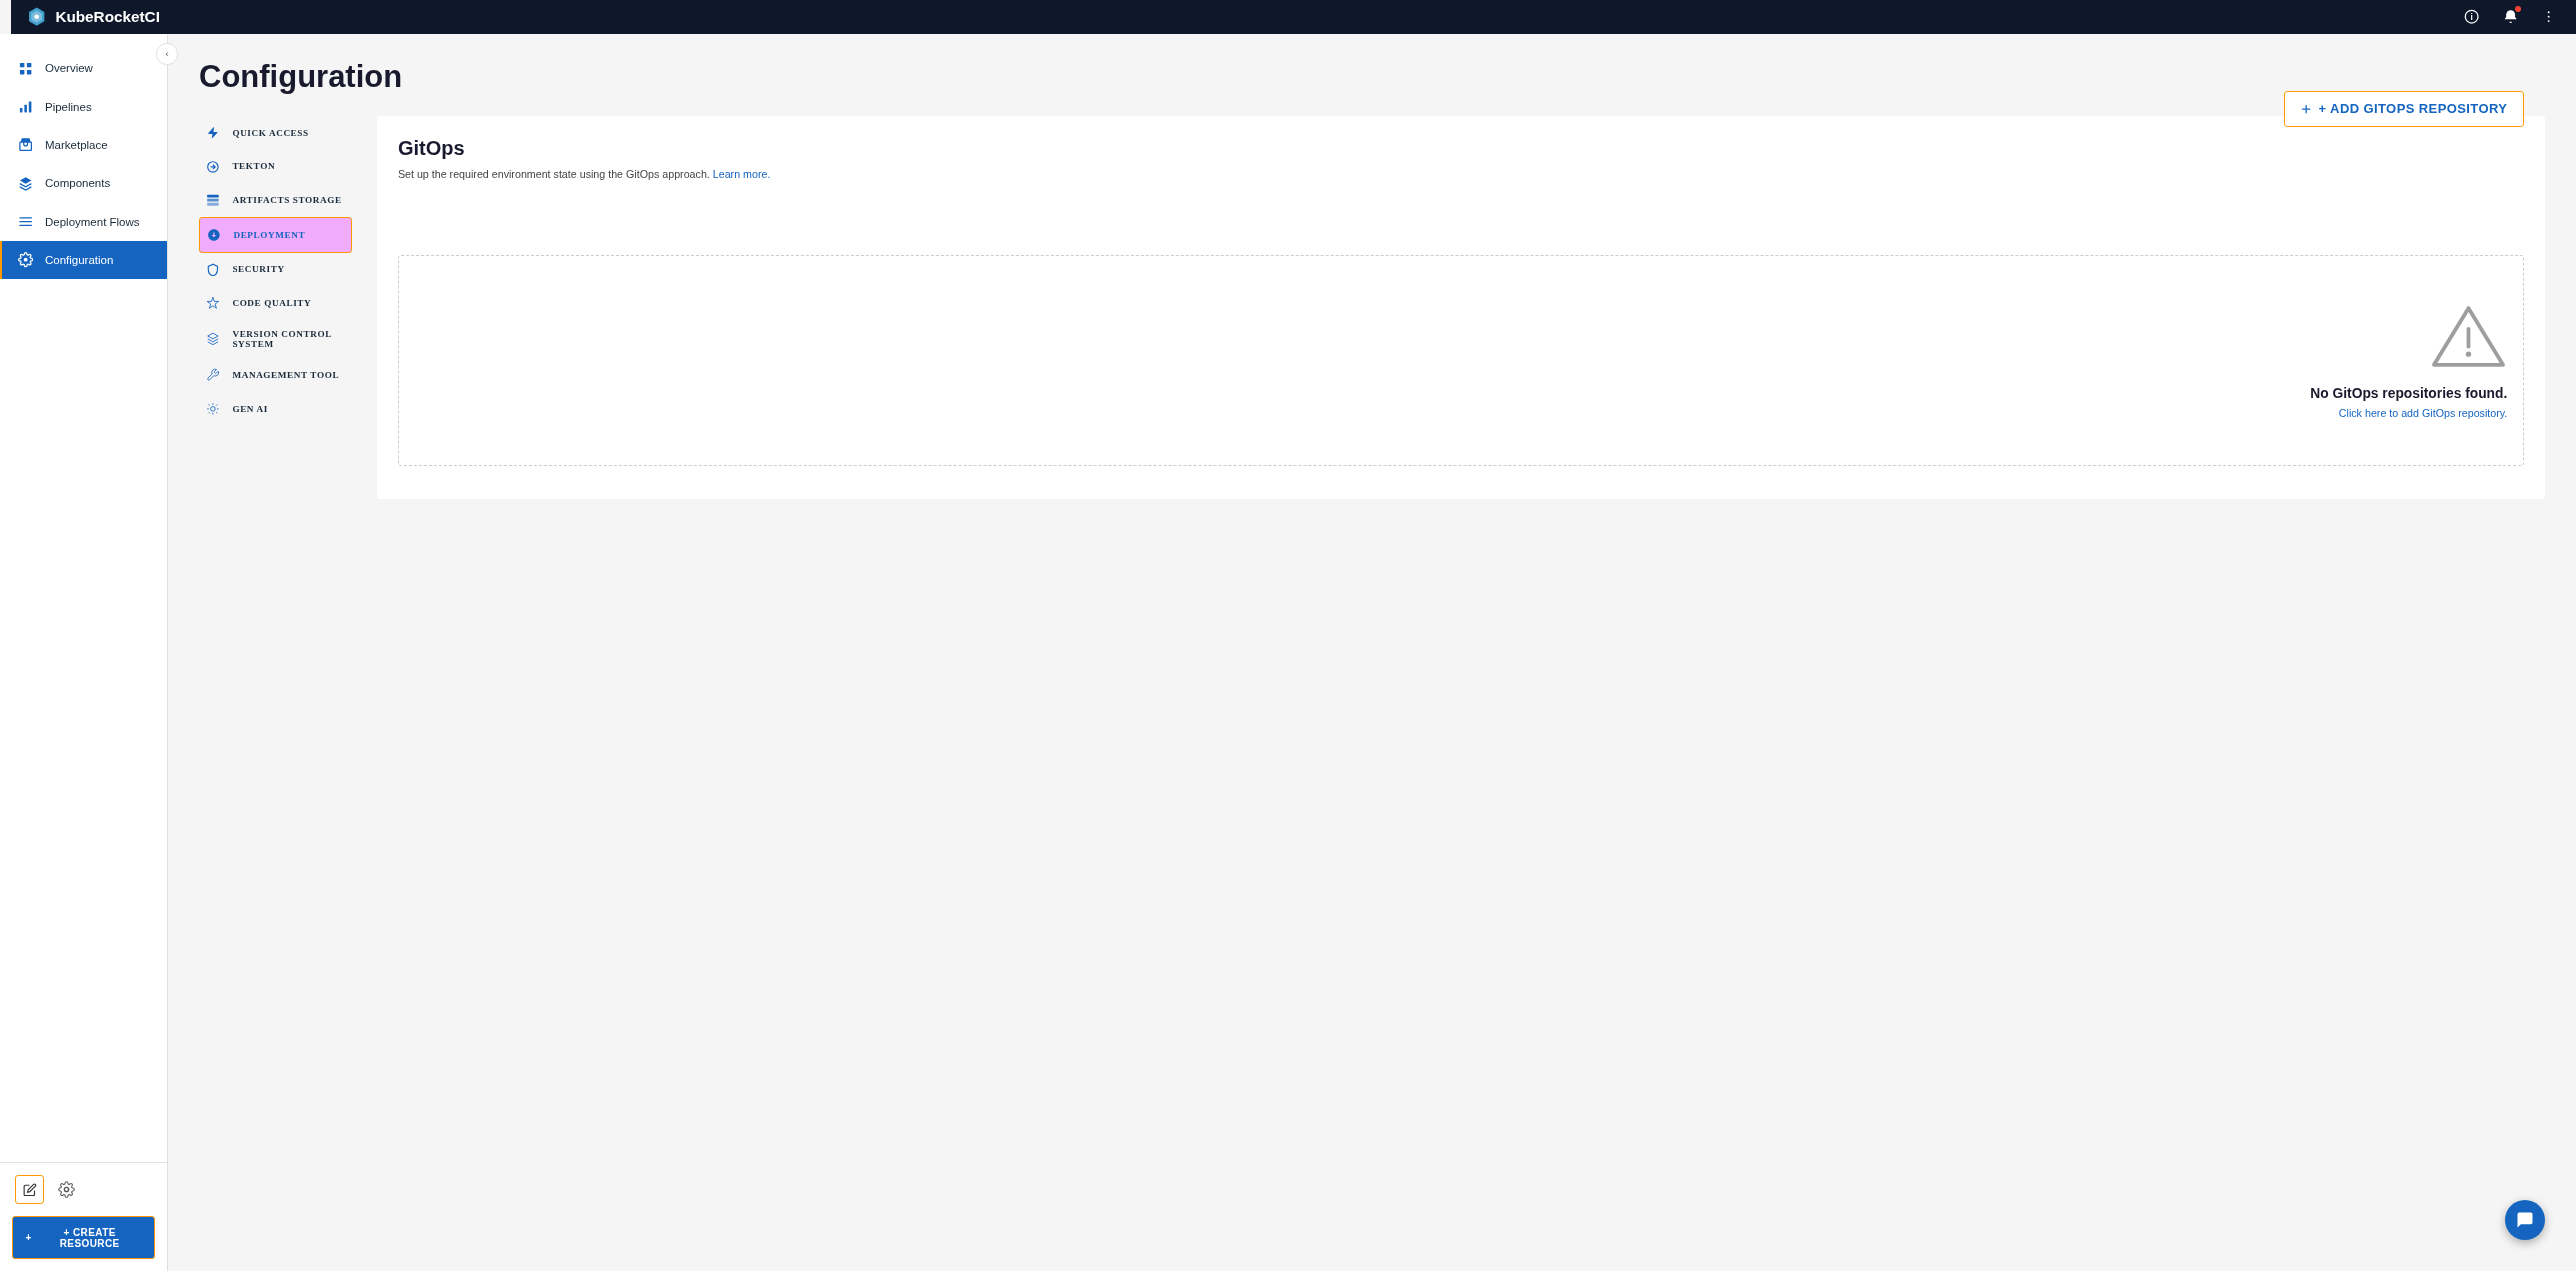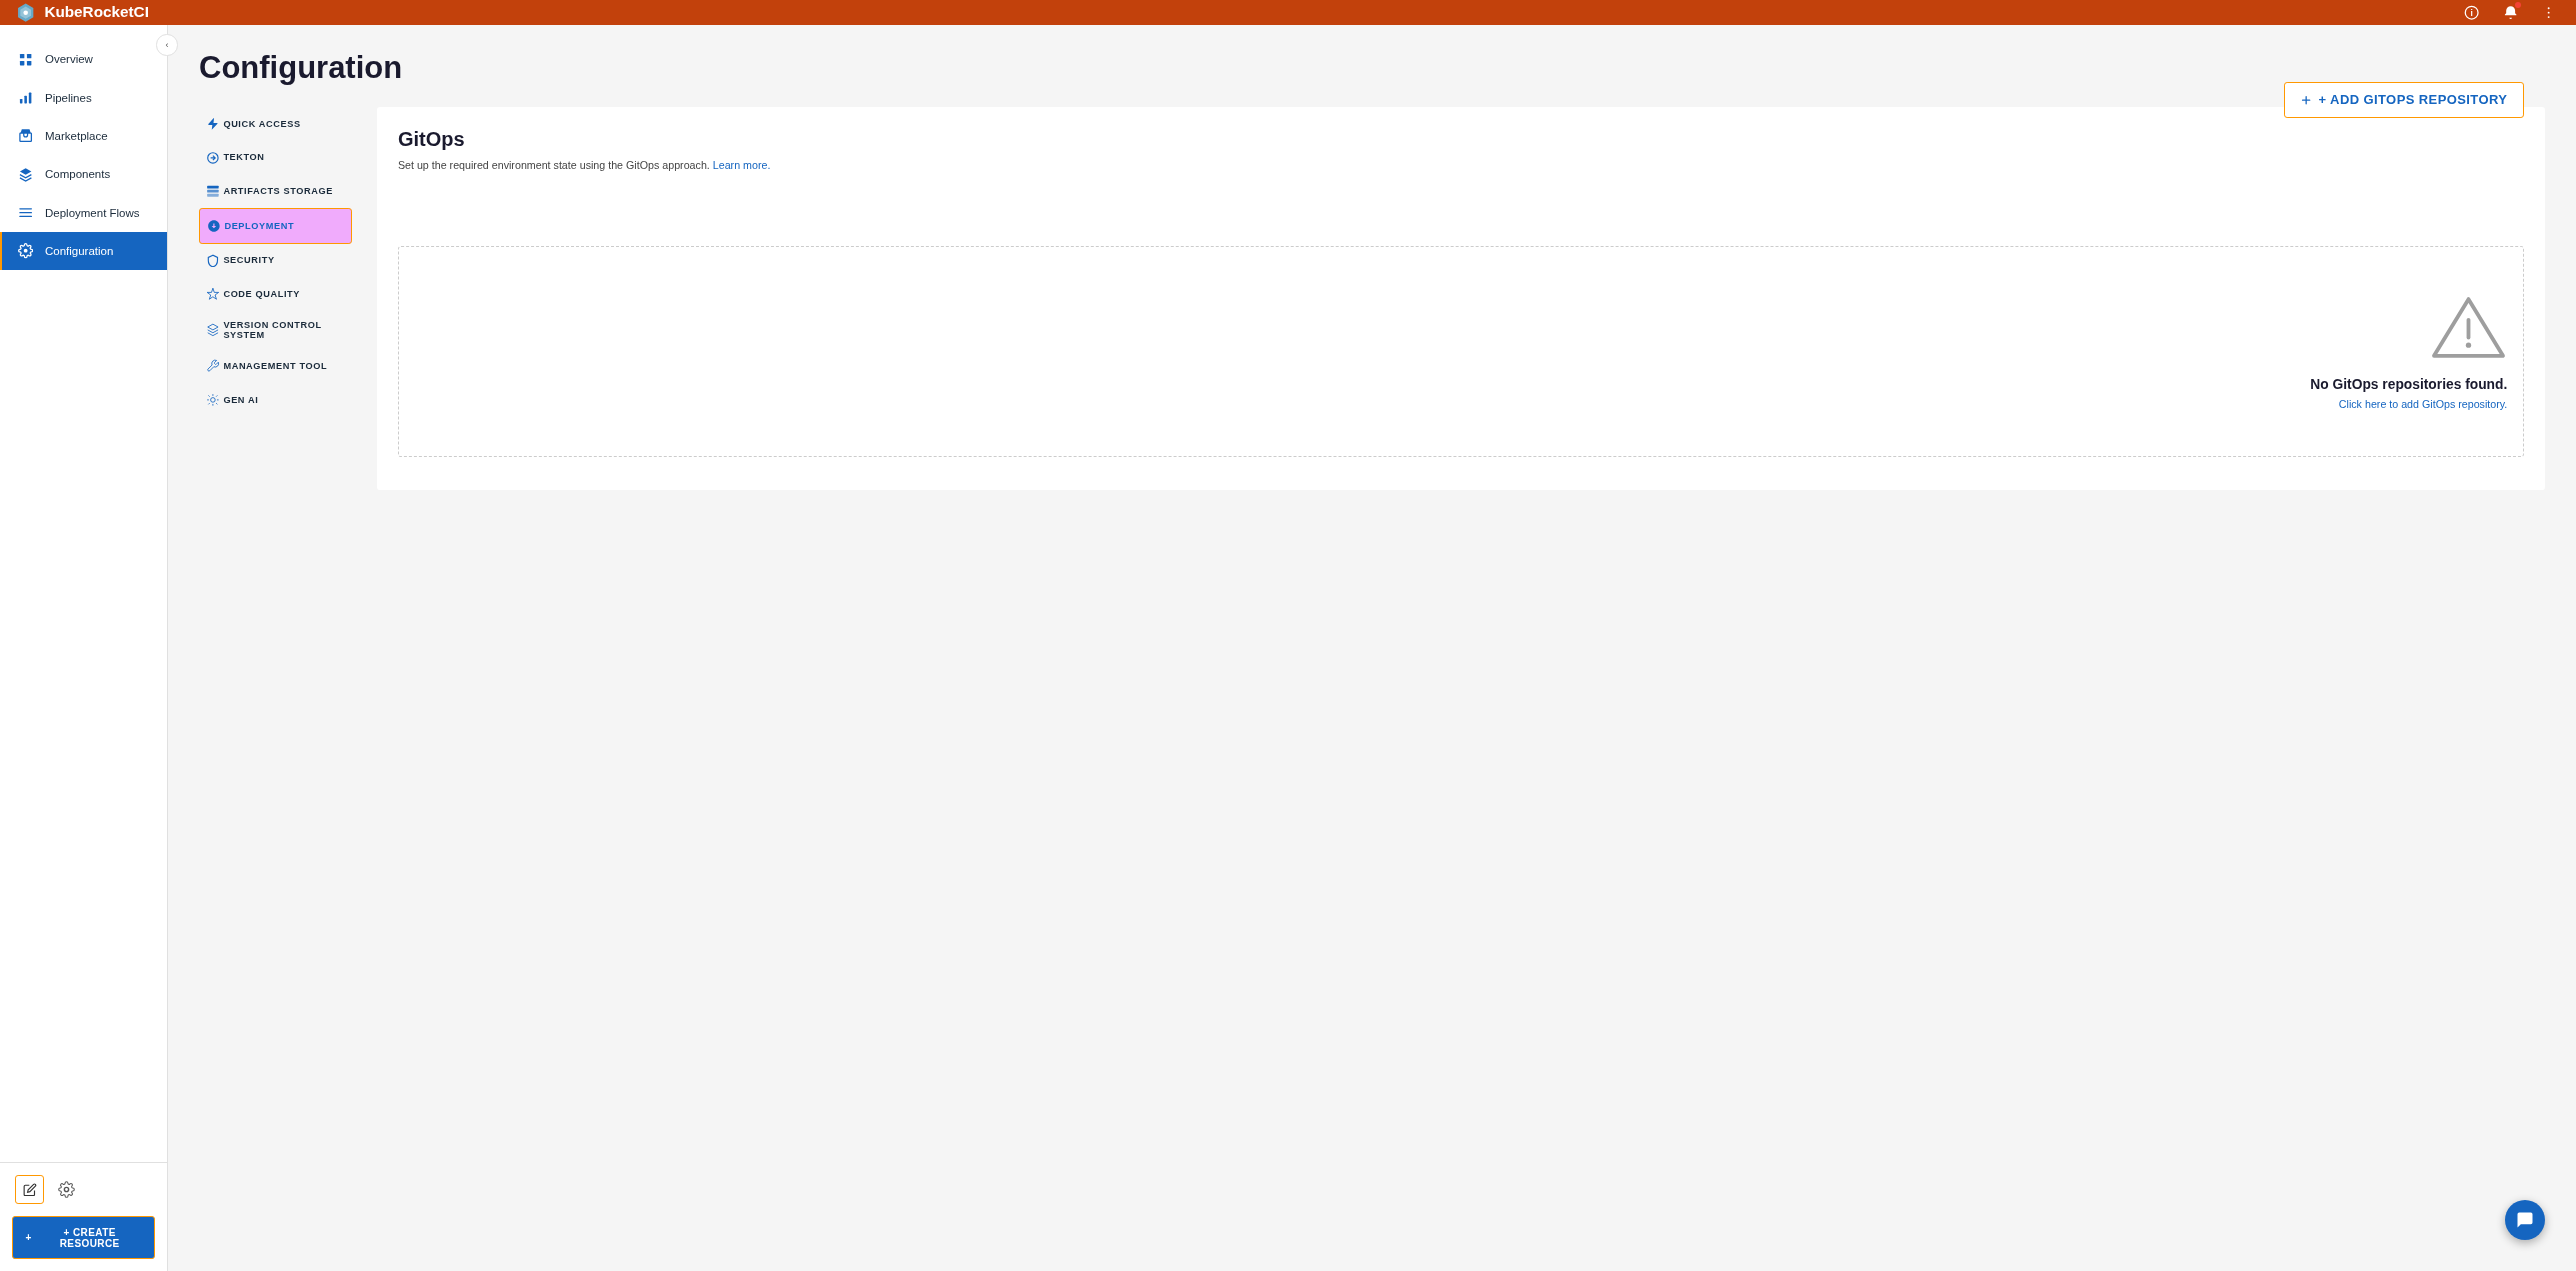--- a/index.html
+++ b/index.html
@@ -1,27 +1,28 @@
 <!DOCTYPE html>
 <html style="font-size:12.3px"><head>
   <meta charset="utf-8">
   <style>
     * { box-sizing: border-box; margin: 0; padding: 0; }
     body { font-family: 'Segoe UI', Arial, sans-serif; background: #f5f5f5; display: flex; flex-direction: column; height: 100vh; overflow: hidden; }
 
     
     .top-header {
-      background: #c2410c;
+      background: #0f172a;
       color: white;
-      height: 25px;
+      height: 34px;
       display: flex;
       align-items: center;
       padding: 0 15.3px;
       flex-shrink: 0;
       z-index: 100;
+      margin-left: 11px;
     }
     .header-logo {
       display: flex;
       align-items: center;
       gap: 7.7px;
       flex: 1;
     }
     .header-logo-icon {
       width: 21.4px;
       height: 21.4px;
@@ -190,29 +191,30 @@
     }
 
     
     .config-sidebar {
       width: 153px;
       flex-shrink: 0;
     }
     .config-sidebar-item {
       display: flex;
       align-items: center;
-      gap: 3px;
+      gap: 12px;
       padding: 9.2px 6.1px;
       cursor: pointer;
       color: #1a2a3a;
       font-size: 9.2px;
       font-weight: 600;
       letter-spacing: 0.6px;
       text-transform: uppercase;
       border-radius: 3.1px;
+      font-family: Liberation Serif, serif;
     }
     .config-sidebar-item.active {
       color: #1565c0;
       border: 1.5px solid #ff9800;
       border-radius: 3.1px;
       background: #f0abfc;
     }
     .config-sidebar-icon {
       width: 15.3px;
       height: 15.3px;

